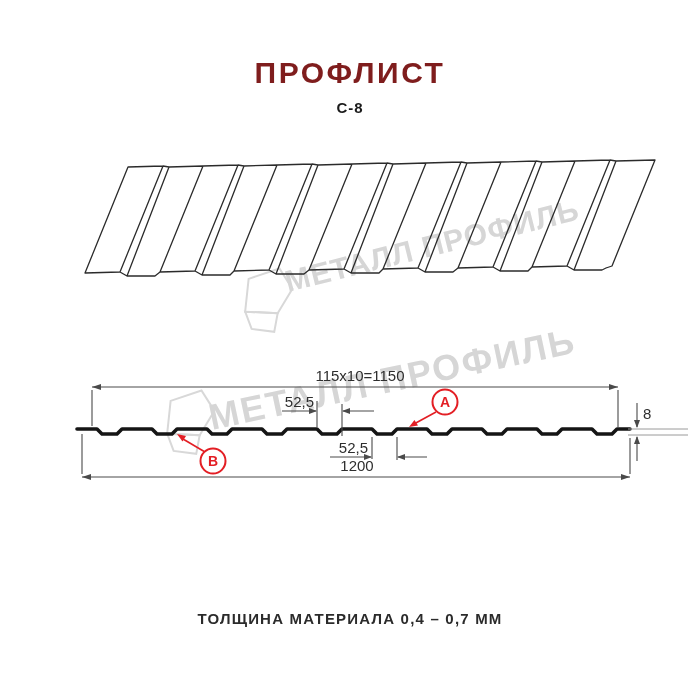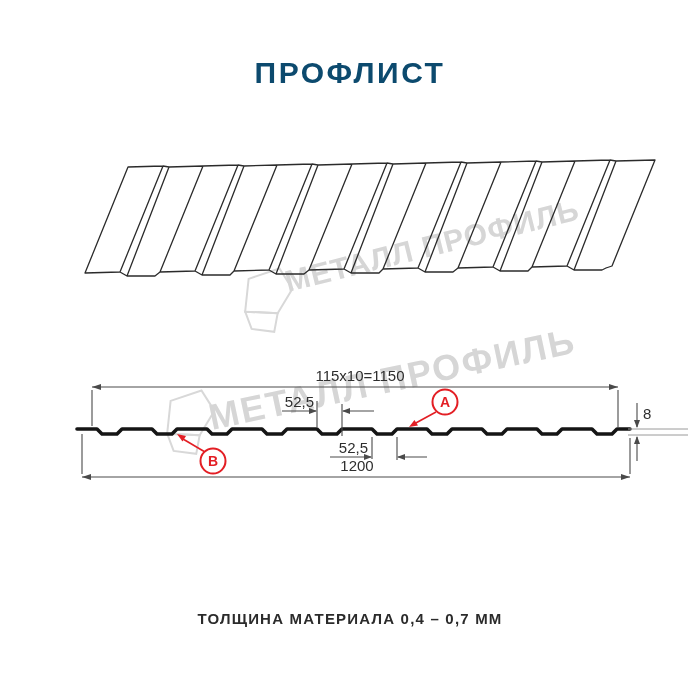--- a/index.html
+++ b/index.html
@@ -1,19 +1,19 @@
 <!DOCTYPE html>
 <html><head>
 <meta charset="utf-8">
 <style>
   html,body{margin:0;padding:0;background:#ffffff;}
   .page{position:relative;width:700px;height:700px;background:#ffffff;overflow:hidden;
         font-family:"Liberation Sans",sans-serif;}
   .title{position:absolute;top:56px;left:0;width:700px;text-align:center;
-         font-size:30px;font-weight:800;letter-spacing:2.5px;color:#0c4a6e;}
+         font-size:30px;font-weight:800;letter-spacing:2.5px;color:#7f1d1d;}
   .subtitle{position:absolute;top:99px;left:0;width:700px;text-align:center;
          font-size:15px;font-weight:700;letter-spacing:1px;color:#1a1a1a;}
   .footer-note{position:absolute;top:610px;left:0;width:700px;text-align:center;
          font-size:15px;font-weight:600;letter-spacing:1.2px;color:#2b2b2b;}
   svg.scene{position:absolute;left:0;top:0;}
   .wm-text{font-family:"Liberation Sans",sans-serif;font-weight:700;fill:#d6d6d6;}
   .wm-shape{fill:none;stroke:#d8d8d8;stroke-width:2;}
   .sheet-line{fill:none;stroke:#2b2b2b;stroke-width:1.3;stroke-linejoin:round;stroke-linecap:round;}
   .profile-line{fill:none;stroke:#151515;stroke-width:3.6;stroke-linejoin:round;stroke-linecap:round;}
   .dim-line{fill:none;stroke:#4a4a4a;stroke-width:1.1;}
@@ -24,20 +24,21 @@
   .red-fill{fill:#e31e24;}
   .marker-circle{fill:#ffffff;stroke:#e31e24;stroke-width:2;}
   .marker-letter{font-family:"Liberation Sans",sans-serif;font-size:14px;font-weight:700;fill:#e31e24;}
 </style>
 </head>
 <body>
 
 <div class="page">
 
   <div class="title">ПРОФЛИСТ</div>
+  <div class="subtitle">С-8</div>
 
   <svg class="scene" width="700" height="700" viewBox="0 0 700 700">
 
     <g>
       <g transform="translate(226,276) rotate(-8)">
         <path class="wm-shape" d="M22,6 L54,0 L64,22 L46,44 L14,38 Z"></path>
         <path class="wm-shape" d="M14,38 L46,44 L40,62 L18,56 Z"></path>
       </g>
       <g transform="translate(288,292) rotate(-14)">
         <text class="wm-text" x="0" y="0" font-size="30" letter-spacing="1">МЕТАЛЛ ПРОФИЛЬ</text>

